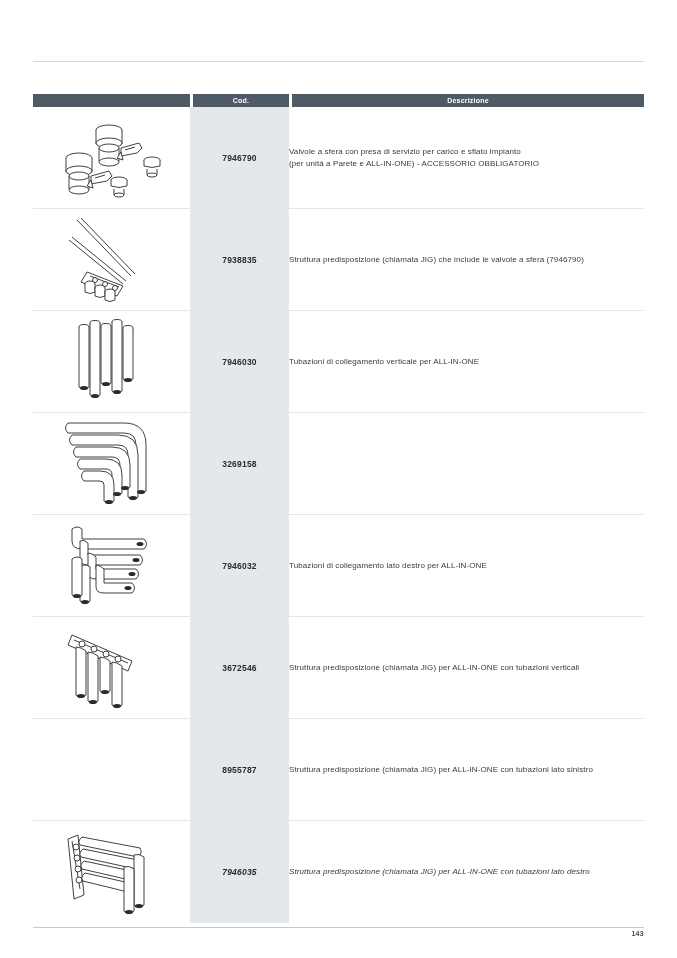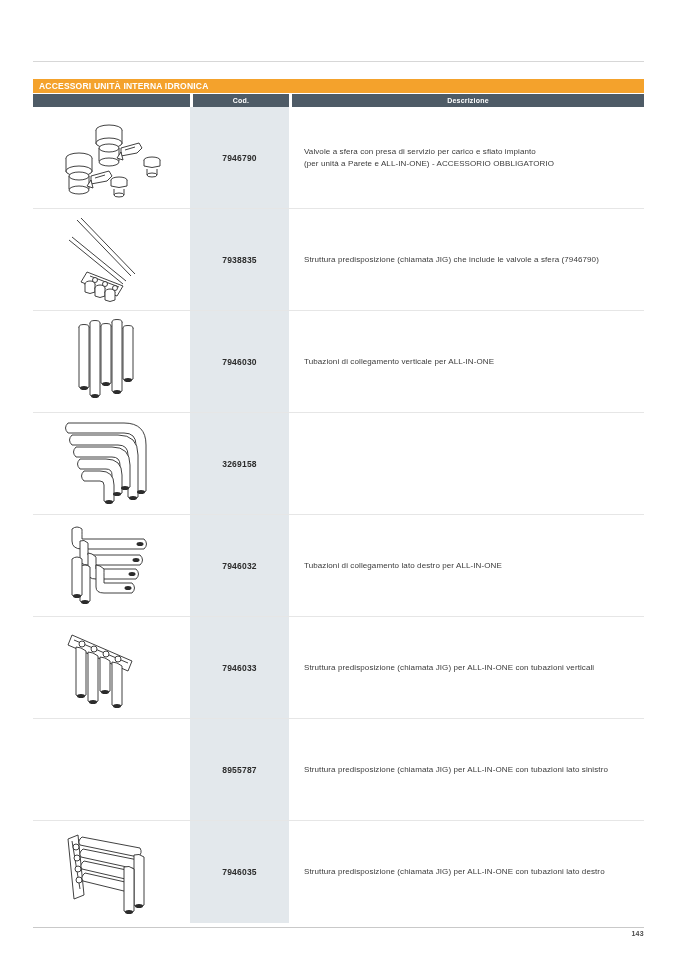--- a/index.html
+++ b/index.html
@@ -84,21 +84,21 @@
     top: 107px;
     width: 611px;
   }
   .row {
     position: relative;
     display: flex;
     height: 102px;
     border-bottom: 1px solid #e6e6e6;
     box-sizing: border-box;
   }
-  .row:last-child { border-bottom: none; }
+  .row:last-child { border-bottom: none; font-style: italic; }
 
   .cell-img {
     width: 157px;
     position: relative;
     display: flex;
     align-items: center;
     justify-content: center;
   }
   .cell-cod {
     width: 99px;
@@ -108,21 +108,20 @@
     justify-content: center;
     font-size: 8.5px;
     font-weight: bold;
     color: #2b2b2b;
     letter-spacing: 0.2px;
   }
   .cell-desc {
     flex: 1;
     display: flex;
     align-items: center;
-    padding-left: 15px;
     padding-right: 8px;
     box-sizing: border-box;
   }
   .desc-text {
     font-size: 8px;
     line-height: 12px;
     color: #3a3a3a;
     letter-spacing: 0.1px;
   }
   .desc-text .line2 { display: block; }
@@ -151,23 +150,20 @@
     letter-spacing: 0.3px;
   }
 </style>
 </head>
 <body>
 
 <div class="page">
 
   <div class="top-rule"></div>
 
-  <div class="section-banner">
-    <span class="section-banner-label">ACCESSORI UNITÀ INTERNA IDRONICA</span>
-  </div>
 
   <div class="col-header">
     <div class="col-header-cell ch-img"></div>
     <div class="ch-gap"></div>
     <div class="col-header-cell ch-cod">Cod.</div>
     <div class="ch-gap"></div>
     <div class="col-header-cell ch-desc">Descrizione</div>
   </div>
 
   <div class="table-body">
@@ -357,21 +353,21 @@
             <path d="M54 41 L54 84 Q59 88 64 84 L64 45 Q59 41 54 41 Z"></path>
           </g>
           <g fill="#2b2b2b">
             <ellipse cx="23" cy="75" rx="4" ry="2"></ellipse>
             <ellipse cx="35" cy="81" rx="4" ry="2"></ellipse>
             <ellipse cx="47" cy="71" rx="4" ry="2"></ellipse>
             <ellipse cx="59" cy="85" rx="4" ry="2"></ellipse>
           </g>
         </svg>
       </div>
-      <div class="cell-cod">7946033</div>
+      <div class="cell-cod">3672546</div>
       <div class="cell-desc">
         <div class="desc-text">
           <span>Struttura predisposizione (chiamata JIG) per ALL-IN-ONE con tubazioni verticali</span>
         </div>
       </div>
     </div>
 
     <div class="row">
       <div class="cell-img"></div>
       <div class="cell-cod">8955787</div>

